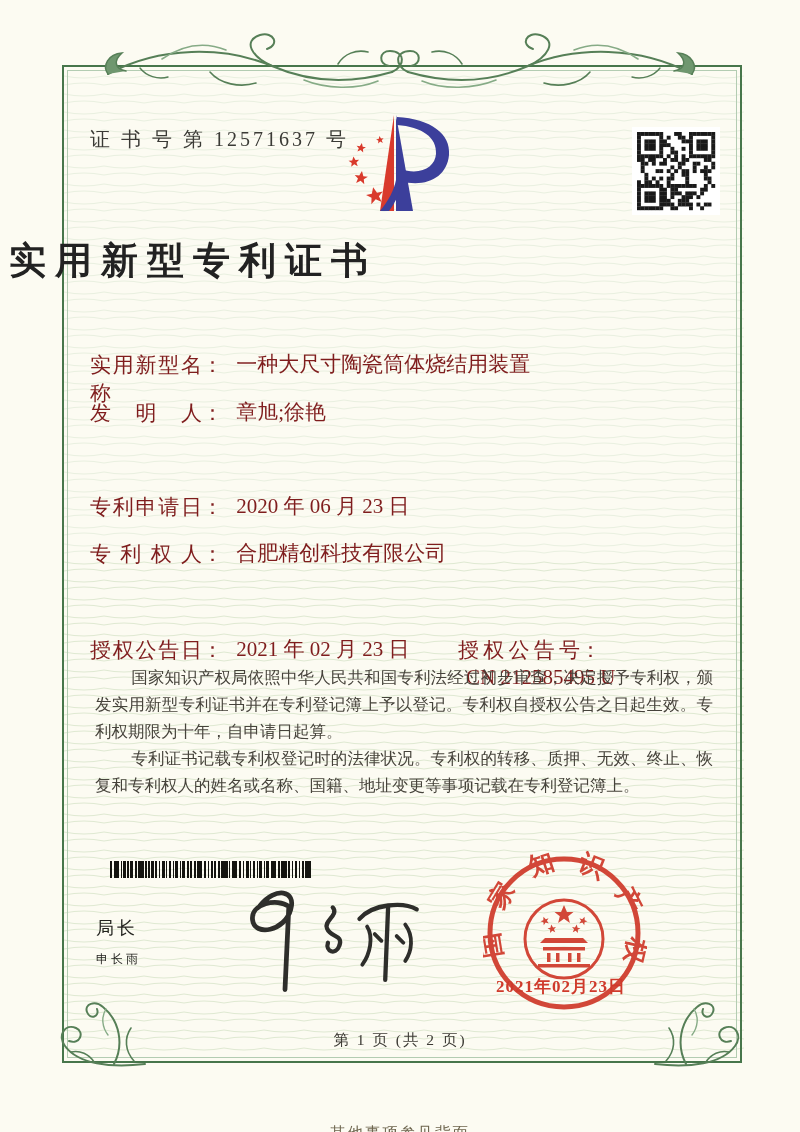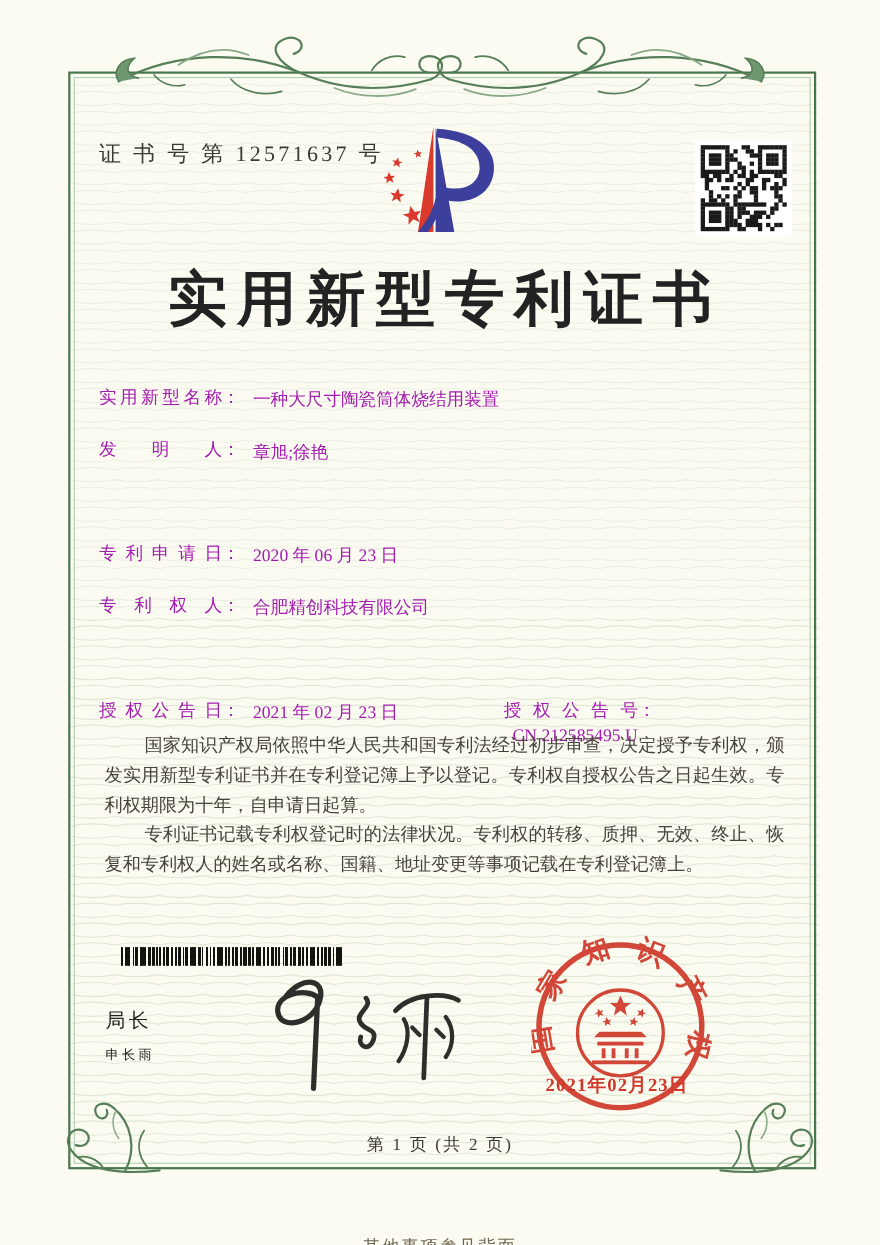--- a/index.html
+++ b/index.html
@@ -20,24 +20,24 @@
   }
   .ornament{position:absolute; z-index:2; pointer-events:none;}
   .cert-no{
     position:absolute; left:90px; top:126px; z-index:3;
     font-size:20px; letter-spacing:3px; color:#3a3a35;
   }
   .logo{position:absolute; left:333px; top:110px; z-index:3;}
   .qr{position:absolute; left:632px; top:127px; width:88px; height:88px; z-index:3; background:#fff;}
   .title{
     position:absolute; left:0; top:236px; width:100%; margin:0; z-index:3;
-    text-align:center; font-size:54px; font-weight:700; letter-spacing:9px;
+    font-size:37px; font-weight:700; letter-spacing:9px;
     color:#222; text-indent:9px;
   }
-  .frow{position:absolute; left:90px; width:630px; z-index:3; font-size:16px; color:#a21caf;}
+  .frow{position:absolute; left:90px; width:630px; z-index:3; font-size:21px; color:#7f1d1d;}
   .flabel{display:inline-block; width:112px; text-align:justify; text-align-last:justify; vertical-align:top;}
   .fcolon{display:inline-block; vertical-align:top;}
   .fvalue{display:inline-block; margin-left:8px; vertical-align:top; max-width:495px; line-height:26px;}
   .flabel2{display:inline-block; width:122px; text-align:justify; text-align-last:justify; vertical-align:top;}
   .pair2{position:absolute; left:368px; top:0;}
   .body-text{
     position:absolute; left:95px; top:664px; width:618px; z-index:3;
     font-size:16.5px; line-height:27px; color:#46433b; text-align:justify;
   }
   .body-text p{margin:0; text-indent:2.2em;}

